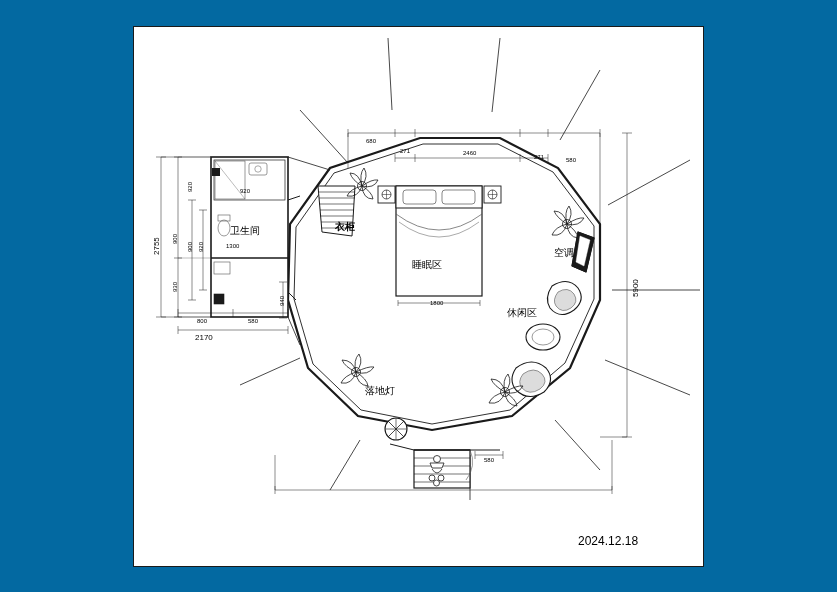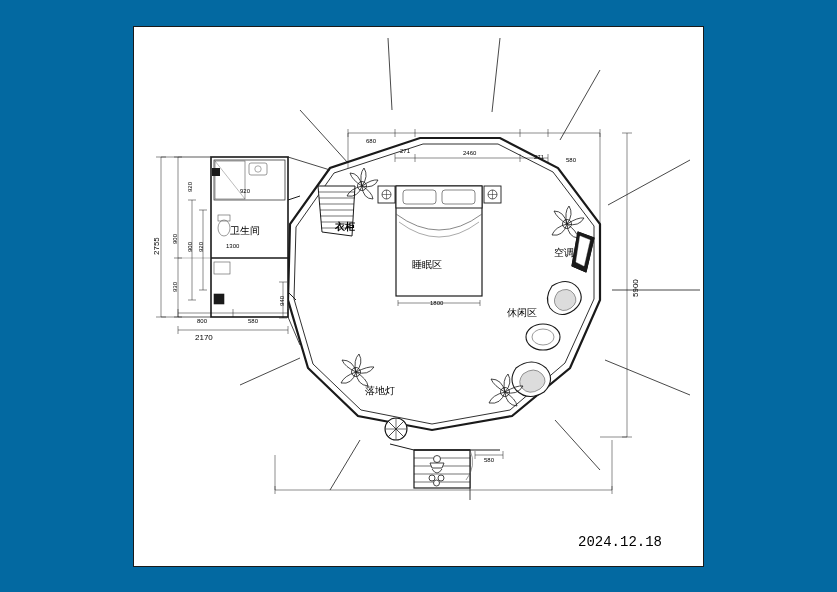--- a/index.html
+++ b/index.html
@@ -30,21 +30,21 @@
   .lbl {
     position: absolute;
     font-family: "Liberation Sans", sans-serif;
     color: #000;
     white-space: nowrap;
     line-height: 1;
   }
   .room-label { font-size: 10px; }
   .dim-label { font-size: 6px; }
   .dim-label-v { font-size: 6px; transform-origin: left top; }
-  .date-label { font-size: 14px; font-family: Liberation Mono, monospace; }
+  .date-label { font-size: 12px; }
 </style>
 </head>
 <body>
 
 <div id="stage">
 
   <svg class="plan" viewBox="0 0 837 592">
 
     <rect x="133.5" y="26.5" width="570" height="540" fill="#ffffff" stroke="#1a1a1a" stroke-width="1"></rect>
 

